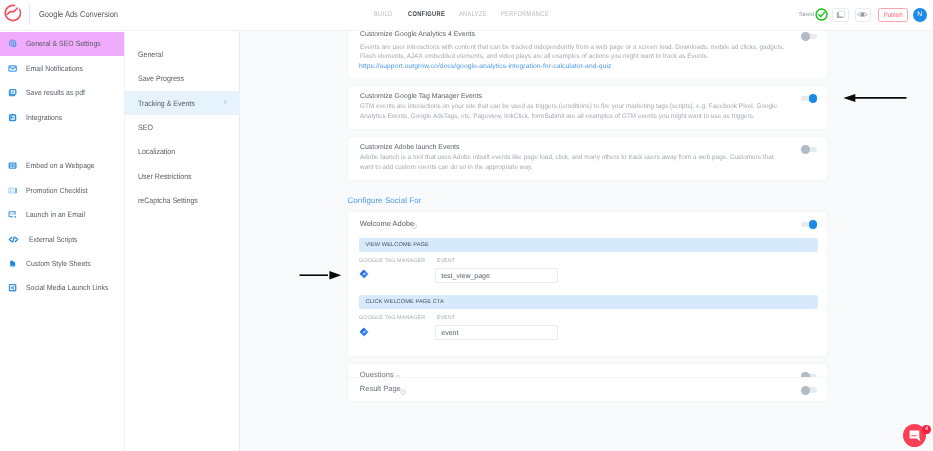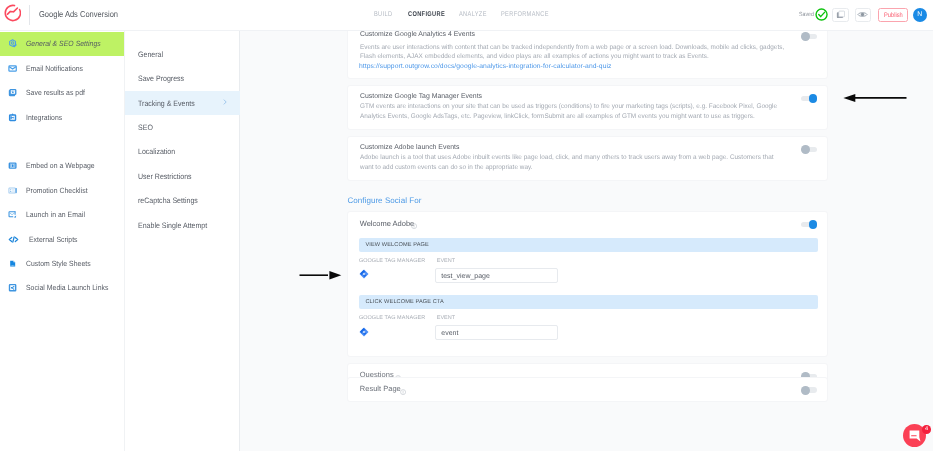--- a/index.html
+++ b/index.html
@@ -28,21 +28,21 @@
                box-sizing:border-box;cursor:pointer;}
   .publish-btn span{position:absolute;left:5.2px;top:3.4px;font-size:6.5px;color:#f9586c;letter-spacing:.0px;
                     transform:scaleX(0.88);transform-origin:left center;white-space:nowrap;}
   .avatar{position:absolute;left:912.6px;top:7.8px;width:14.3px;height:14.3px;border-radius:50%;background:#1a8ae5;color:#fff;font-size:6.8px;
           display:flex;align-items:center;justify-content:center;cursor:pointer;}
 
   
   .sidebar{position:absolute;left:0;top:30.8px;width:125px;height:420.2px;background:#fff;
            border-right:1px solid #f0f2f4;box-sizing:border-box;}
   .side-item{position:absolute;left:0;width:124px;height:24.4px;display:flex;align-items:center;cursor:pointer;}
-  .side-item.active{background:#bef264;font-style:italic;}
+  .side-item.active{background:#f0abfc;}
   .side-ico{position:absolute;left:8.4px;width:9.2px;height:9.2px;display:flex;align-items:center;justify-content:center;line-height:0;}
   .side-lbl{position:absolute;left:26px;font-size:7.6px;transform:scaleX(0.9);transform-origin:left center;color:#555a63;white-space:nowrap;letter-spacing:.05px;}
 
   
   .subnav{position:absolute;left:124.5px;top:30.8px;width:115.8px;height:420.2px;background:#fff;
           border-right:1px solid #e9ecef;box-sizing:border-box;}
   .sub-item{position:absolute;left:0;width:115.8px;height:24.4px;display:flex;align-items:center;cursor:pointer;margin-top:9px;}
   .sub-item.active{background:#e7f3fc;}
   .sub-lbl{position:absolute;left:13px;font-size:7.8px;color:#555a63;white-space:nowrap;letter-spacing:.01px;transform:scaleX(0.9);transform-origin:left center;}
   .sub-chev{position:absolute;left:97.8px;top:8px;width:6px;height:6px;line-height:0;}
@@ -275,23 +275,20 @@
     </div>
     <div class="sub-item" style="top:99.9px">
       <span class="sub-lbl">Localization</span>
     </div>
     <div class="sub-item" style="top:124.3px">
       <span class="sub-lbl">User Restrictions</span>
     </div>
     <div class="sub-item" style="top:148.7px">
       <span class="sub-lbl">reCaptcha Settings</span>
     </div>
-    <div class="sub-item" style="top:173.1px">
-      <span class="sub-lbl">Enable Single Attempt</span>
-    </div>
   </div>
 
   <div class="main">
 
     <div class="card" style="top:-22px;height:70.2px;">
       <div class="card-title" style="position:absolute;left:11.5px;top:21.5px;">Customize Google Analytics 4 Events</div>
       <div class="card-desc" style="position:absolute;left:11.5px;top:33.3px;">Events are user interactions with content that can be tracked independently from a web page or a screen load. Downloads, mobile ad clicks, gadgets,</div>
       <div class="card-desc" style="position:absolute;left:11.5px;top:42.3px;">Flash elements, AJAX embedded elements, and video plays are all examples of actions you might want to track as Events.</div>
       <div class="card-link" style="position:absolute;left:10.8px;top:53.3px;">https://support.outgrow.co/docs/google-analytics-integration-for-calculator-and-quiz</div>
       <div class="tgl" style="right:10px;top:24.2px;">

